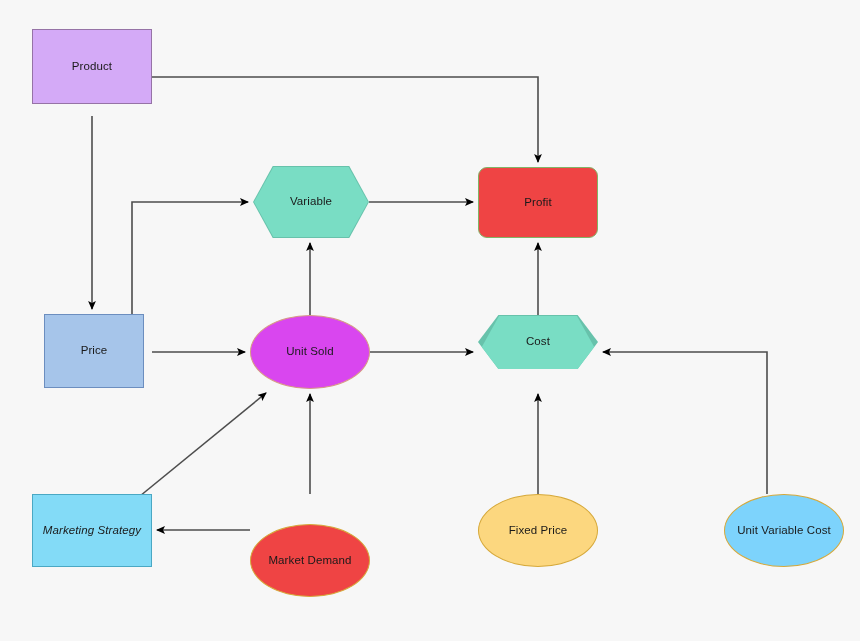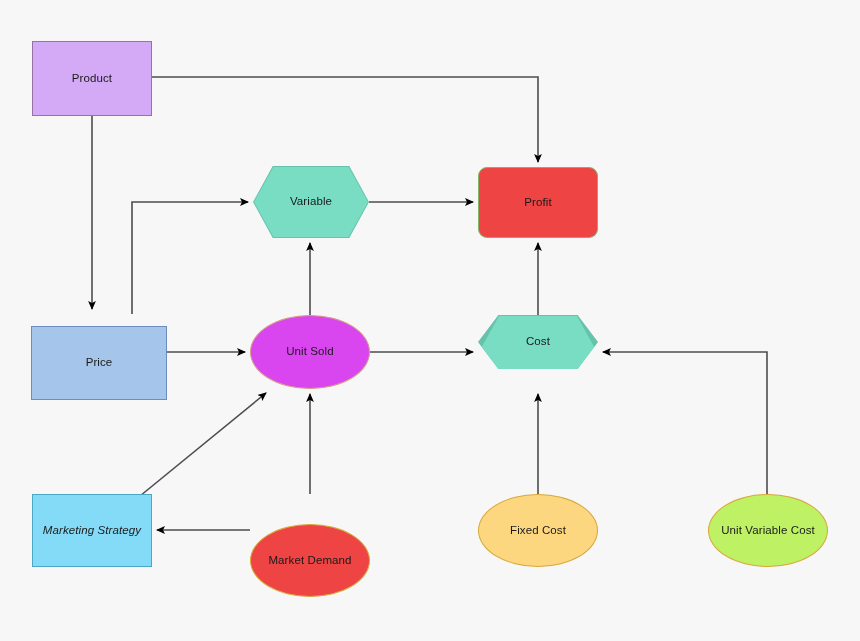--- a/index.html
+++ b/index.html
@@ -92,38 +92,38 @@
         <path d="M 369 202 L 473 202" fill="none" stroke="#4d4d4d" stroke-width="1.6" marker-end="url(#arrowhead)"></path>
         <path d="M 538 315 L 538 243" fill="none" stroke="#4d4d4d" stroke-width="1.6" marker-end="url(#arrowhead)"></path>
         <path d="M 140 496 L 266 393" fill="none" stroke="#4d4d4d" stroke-width="1.6" marker-end="url(#arrowhead)"></path>
         <path d="M 250 530 L 157 530" fill="none" stroke="#4d4d4d" stroke-width="1.6" marker-end="url(#arrowhead)"></path>
         <path d="M 310 494 L 310 394" fill="none" stroke="#4d4d4d" stroke-width="1.6" marker-end="url(#arrowhead)"></path>
         <path d="M 538 494 L 538 394" fill="none" stroke="#4d4d4d" stroke-width="1.6" marker-end="url(#arrowhead)"></path>
         <path d="M 767 494 L 767 352 L 603 352" fill="none" stroke="#4d4d4d" stroke-width="1.6" marker-end="url(#arrowhead)"></path>
       </g>
   </svg>
 
-  <div class="node shape-rect" id="node-product" style="left: 32px; top: 41px; width: 120px; height: 75px; background: rgb(212, 170, 247); border-color: rgb(150, 115, 166);">
+  <div class="node shape-rect" id="node-product" style="left: 32px; top: 29px; width: 120px; height: 75px; background: rgb(212, 170, 247); border-color: rgb(150, 115, 166);">
     <span class="node-label">Product</span>
   </div>
 
   <div class="hex-wrap" id="node-revenue" style="left: 253px; top: 166px; width: 116px; height: 72px;">
     <div class="shape-hex hex-outline" style="background: rgb(103, 194, 171);">
         <div class="shape-hex" style="position: absolute; left: 1px; top: 1px; width: 114px; height: 70px; background: rgb(121, 221, 196);"></div>
       </div>
     <div class="node" style="position:absolute;left:0;top:0;width:100%;height:100%;">
       <span class="node-label">Variable</span>
     </div>
   </div>
 
   <div class="node shape-round" id="node-profit" style="left: 478px; top: 167px; width: 120px; height: 71px; background: #ef4444; border-color: rgb(130, 179, 102);">
     <span class="node-label">Profit</span>
   </div>
 
-  <div class="node shape-rect" id="node-price" style="left: 31px; top: 314px; width: 136px; height: 74px; background: rgb(166, 197, 234); border-color: rgb(108, 142, 191); margin-top: 12px;">
+  <div class="node shape-rect" id="node-price" style="left: 44px; top: 314px; width: 100px; height: 74px; background: rgb(166, 197, 234); border-color: rgb(108, 142, 191);">
     <span class="node-label">Price</span>
   </div>
 
   <div class="node shape-ellipse" id="node-unit-sold" style="left: 250px; top: 315px; width: 120px; height: 74px; background: #d946ef; border-color: rgb(215, 155, 134);">
     <span class="node-label">Unit Sold</span>
   </div>
 
   <div class="hex-wrap" id="node-cost" style="left: 478px; top: 315px; width: 120px; height: 54px;">
     <div class="shape-hex hex-outline" style="background: rgb(103, 194, 171);">
         <div class="shape-hex" style="position: absolute; left: 1px; top: 1px; width: 118px; height: 72px; background: rgb(121, 221, 196);"></div>
@@ -135,20 +135,20 @@
 
   <div class="node shape-rect" id="node-marketing-strategy" style="left: 32px; top: 494px; width: 120px; height: 73px; background: rgb(131, 219, 247); border-color: rgb(74, 168, 196); font-style: italic;">
     <span class="node-label">Marketing Strategy</span>
   </div>
 
   <div class="node shape-ellipse" id="node-market-demand" style="left: 250px; top: 524px; width: 120px; height: 73px; background: #ef4444; border-color: rgb(214, 169, 59);">
     <span class="node-label">Market Demand</span>
   </div>
 
   <div class="node shape-ellipse" id="node-fixed-cost" style="left: 478px; top: 494px; width: 120px; height: 73px; background: rgb(252, 215, 127); border-color: rgb(214, 169, 59);">
-    <span class="node-label">Fixed Cost</span>
+    <span class="node-label">Fixed Price</span>
   </div>
 
-  <div class="node shape-ellipse" id="node-unit-variable-cost" style="left: 708px; top: 494px; width: 120px; height: 73px; background: #bef264; border-color: rgb(214, 169, 59);">
+  <div class="node shape-ellipse" id="node-unit-variable-cost" style="left: 724px; top: 494px; width: 120px; height: 73px; background: #7dd3fc; border-color: rgb(214, 169, 59);">
     <span class="node-label">Unit Variable Cost</span>
   </div>
 
 </div>
 
 </body></html>

